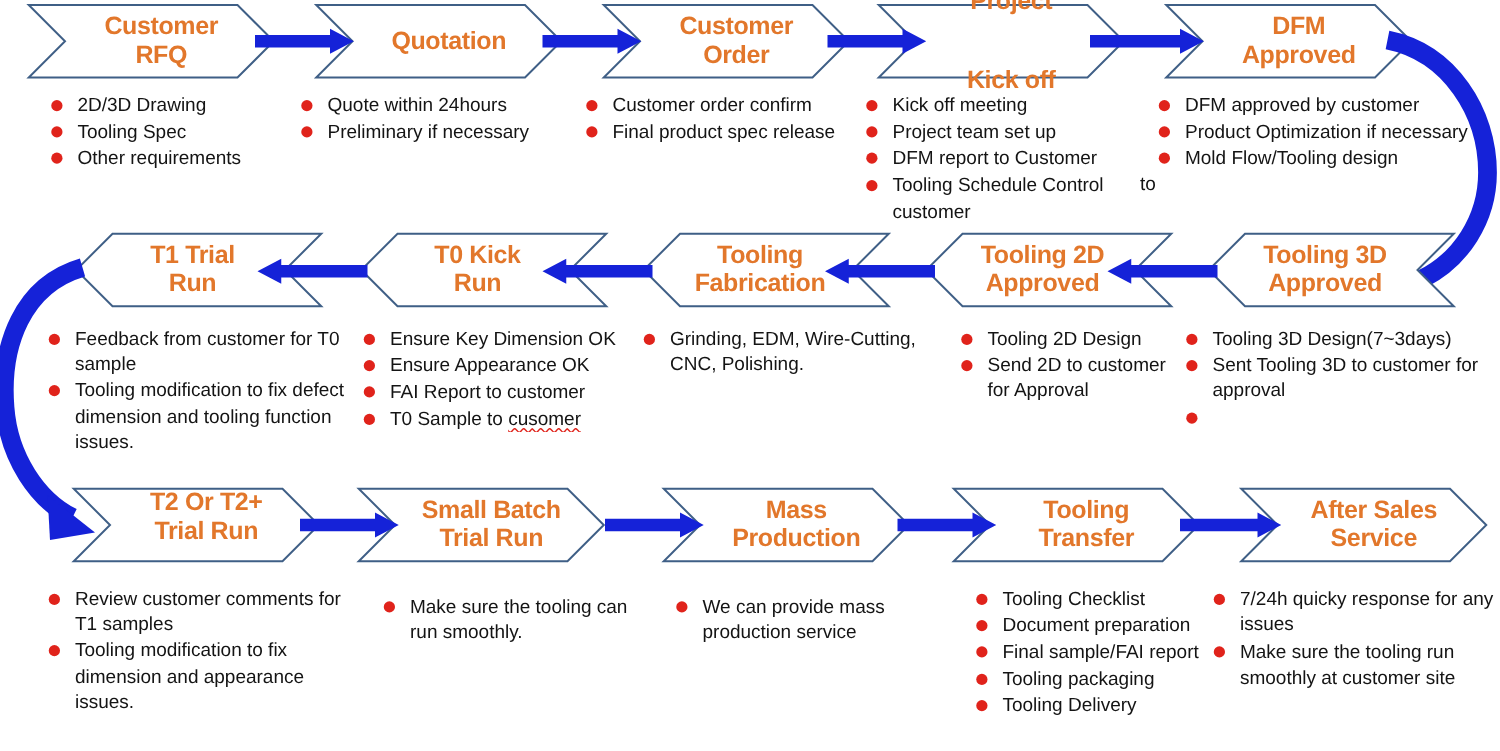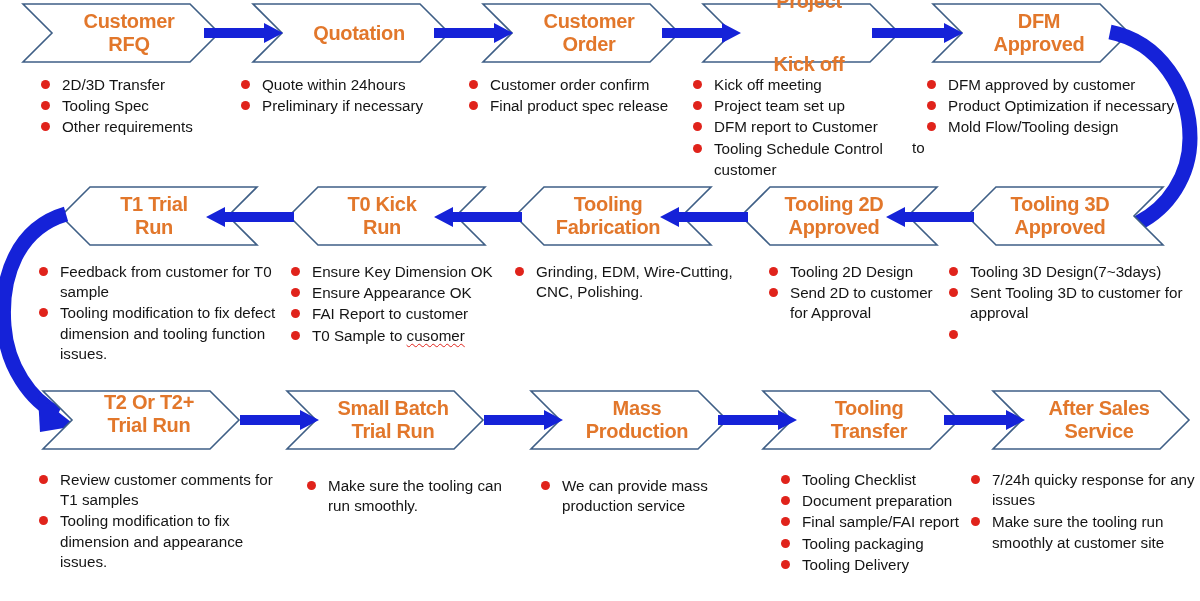--- a/index.html
+++ b/index.html
@@ -141,21 +141,21 @@
         <path d="M0,6 L60,6 L60,1 L79,11 L60,21 L60,16 L0,16 Z" fill="#1522D8"></path>
       </svg>
     </div>
   <div class="conn" style="left:872px;top:22px;">
       <svg width="92" height="22">
         <path d="M0,6 L72,6 L72,1 L91,11 L72,21 L72,16 L0,16 Z" fill="#1522D8"></path>
       </svg>
     </div>
 
   <div class="blk" style="left:40px;top:75px;width:200px;">
-    <div class="bi"><span class="dot"></span><span>2D/3D Transfer</span></div>
+    <div class="bi"><span class="dot"></span><span>2D/3D Drawing</span></div>
     <div class="bi"><span class="dot"></span><span>Tooling Spec</span></div>
     <div class="bi"><span class="dot"></span><span>Other requirements</span></div>
   </div>
 
   <div class="blk" style="left:240px;top:75px;width:230px;">
     <div class="bi"><span class="dot"></span><span>Quote within 24hours</span></div>
     <div class="bi"><span class="dot"></span><span>Preliminary if necessary</span></div>
   </div>
 
   <div class="blk" style="left:468px;top:75px;width:240px;">
@@ -288,21 +288,21 @@
 
   <div class="conn" style="left:-4px;top:200px;">
     <svg width="110" height="230" viewBox="0 0 110 230">
       <path d="M70,14
                C 22,28 4,76 8,126
                C 11,166 34,200 62,214" fill="none" stroke="#1522D8" stroke-width="15" stroke-linecap="butt"></path>
       <path d="M42,196 L80,226 L44,232 Z" fill="#1522D8"></path>
     </svg>
   </div>
 
-  <div class="chev-wrap" style="left:42px;top:390px;width:198px;height:48px;text-decoration:underline;">
+  <div class="chev-wrap" style="left:58px;top:390px;width:198px;height:48px;text-decoration:underline;">
     <svg width="198" height="60" viewBox="0 0 198 60">
         <polygon points="1,1 168,1 197,30 168,59 1,59 30,30" fill="#ffffff" stroke="#3F5F86" stroke-width="1.6"></polygon>
       </svg>
     <div class="chev-label" style="padding-left:16px;">
       <span>T2 Or T2+</span>
       <span>Trial Run</span>
     </div>
   </div>
 
   <div class="chev-wrap" style="left:286px;top:390px;width:198px;height:60px;">

